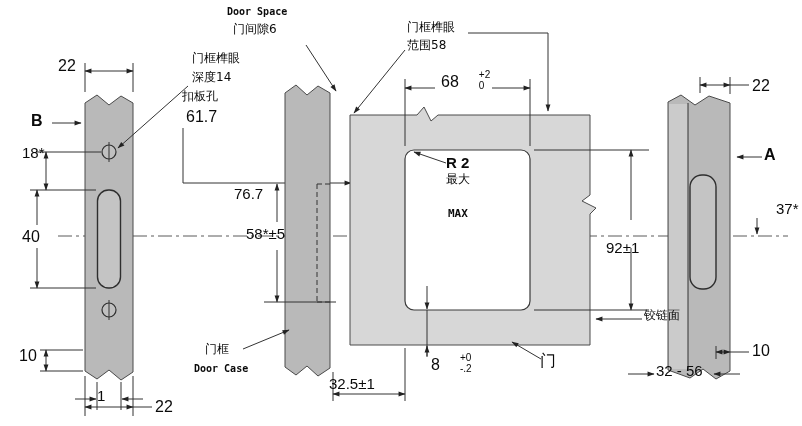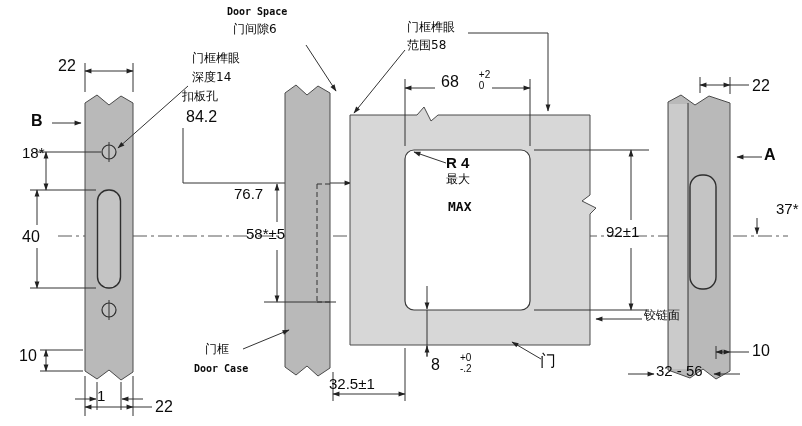--- a/index.html
+++ b/index.html
@@ -154,58 +154,58 @@
 <div class="t n16 bold" style="left:31px;top:112px">B</div>
 <div class="t n15" style="left:22px;top:145px">18*</div>
 <div class="t n16" style="left:22px;top:228px">40</div>
 <div class="t n16" style="left:19px;top:347px">10</div>
 <div class="t n15" style="left:97px;top:388px">1</div>
 <div class="t n16" style="left:155px;top:398px">22</div>
 
 <div class="t zh" style="left:192px;top:52px">门框榫眼</div>
 <div class="t zh" style="left:192px;top:71px">深度14</div>
 <div class="t zh" style="left:182px;top:90px">扣板孔</div>
-<div class="t n16" style="left:186px;top:108px">84.2</div>
+<div class="t n16" style="left:186px;top:108px">61.7</div>
 
 <div class="t mono" style="left:227px;top:6px">Door Space</div>
 <div class="t zh" style="left:233px;top:23px">门间隙6</div>
 
 <div class="t zh" style="left:407px;top:21px">门框榫眼</div>
 <div class="t zh" style="left:407px;top:39px">范围58</div>
 
 <div class="t tolwrap" style="left:441px;top:70px">
   <span class="tolbase">68</span>
   <span class="tolstack">
     <span>+2</span>
     <span>0</span>
   </span>
 </div>
 
-<div class="t n15 bold" style="left:446px;top:155px">R 4</div>
+<div class="t n15 bold" style="left:446px;top:155px">R 2</div>
 <div class="t zh" style="left:446px;top:173px">最大</div>
-<div class="t mono" style="left:448px;top:200px;font-size:13px">MAX</div>
+<div class="t mono" style="left:448px;top:208px;font-size:11px">MAX</div>
 
 <div class="t n15" style="left:234px;top:186px">76.7</div>
 <div class="t n15" style="left:246px;top:226px">58*±5</div>
 
 <div class="t zh" style="left:205px;top:343px">门框</div>
 <div class="t mono" style="left:194px;top:363px">Door Case</div>
 
 <div class="t n15" style="left:329px;top:376px">32.5±1</div>
 
 <div class="t tolwrap" style="left:431px;top:353px">
   <span class="tolbase">8</span>
   <span class="tolstack">
     <span>+0</span>
     <span>-.2</span>
   </span>
 </div>
 
 <div class="t zh16" style="left:540px;top:352px">门</div>
-<div class="t n15" style="left:606px;top:224px">92±1</div>
+<div class="t n15" style="left:606px;top:240px">92±1</div>
 <div class="t zh" style="left:644px;top:309px">铰链面</div>
 
 <div class="t n16" style="left:752px;top:77px">22</div>
 <div class="t n16 bold" style="left:764px;top:146px">A</div>
 <div class="t n15" style="left:776px;top:201px">37*</div>
 <div class="t n16" style="left:752px;top:342px">10</div>
 <div class="t n15" style="left:656px;top:363px">32 - 56</div>
 
 </div>
 

